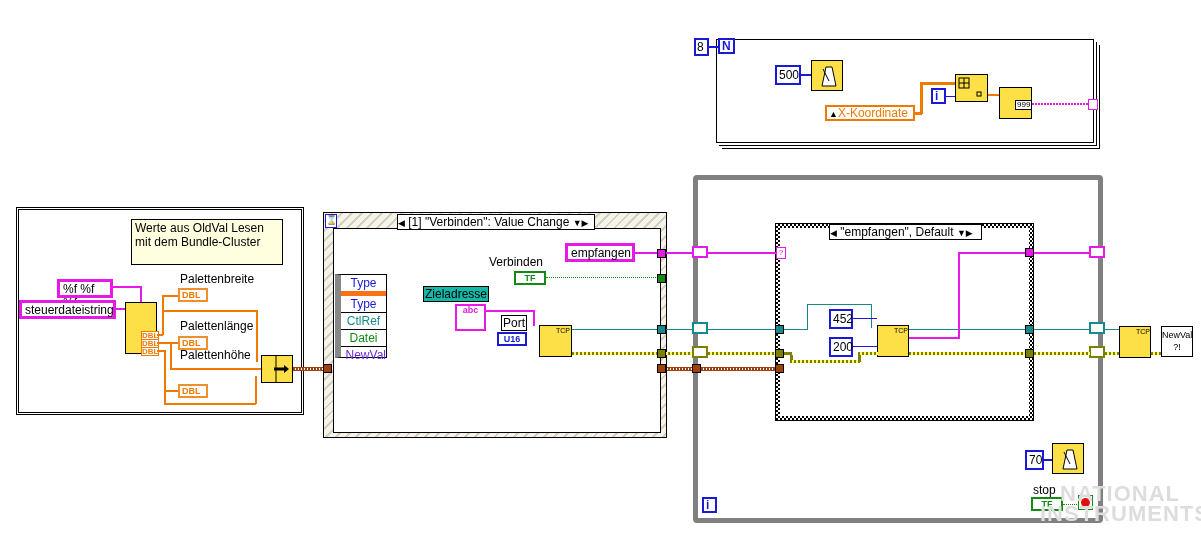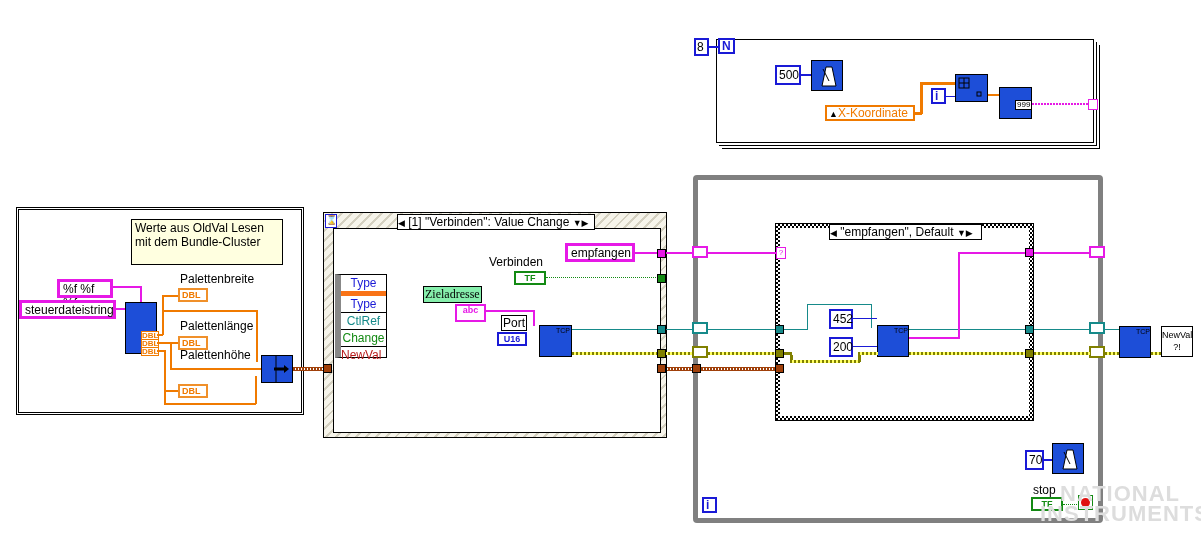--- a/index.html
+++ b/index.html
@@ -1,21 +1,21 @@
 <!DOCTYPE html>
 <html><head>
 <meta charset="utf-8">
 <style>
   html,body{margin:0;padding:0;background:#fff;}
   body{width:1201px;height:537px;position:relative;overflow:hidden;font-family:"Liberation Sans",sans-serif;font-size:12px;}
   .abs{position:absolute;}
   .lbl{position:absolute;font-size:12px;color:#000;white-space:nowrap;}
   .const-blue{position:absolute;border:2px solid #1a1ad6;background:#fff;color:#000;font-size:12px;line-height:16px;padding:0 2px;box-sizing:border-box;height:20px;}
   .str-const{position:absolute;border:3px solid #e619e6;background:#fff;font-size:12px;line-height:14px;padding:0 3px;box-sizing:border-box;}
-  .vi{position:absolute;background:#1d4ed8;border:1px solid #000;box-sizing:border-box;}
+  .vi{position:absolute;background:#fde047;border:1px solid #000;box-sizing:border-box;}
   .dbl{position:absolute;width:30px;height:14px;border:2px solid #f0902a;background:#fff;box-sizing:border-box;font-size:9px;font-weight:bold;color:#f07a00;line-height:10px;padding-left:2px;}
   .tunnel{position:absolute;width:9px;height:9px;box-sizing:border-box;border:1px solid #000;}
   .sr{position:absolute;width:16px;height:12px;box-sizing:border-box;border:2px solid;background:#fff;}
   .wire{position:absolute;}
   .hatch{background:repeating-linear-gradient(135deg,#f6f4ea 0 5px,#d4d0c0 5px 7px);}
   .checker{background:repeating-conic-gradient(#000 0 25%,#fff 0 50%) 0 0/4px 4px;}
 </style>
 </head>
 <body>
 
@@ -102,29 +102,29 @@
 <div class="abs" style="left:325px;top:214px;width:10px;height:12px;border:1px solid #1a1ad6;font-size:9px;color:#1a1ad6;text-align:center;line-height:10px;background:#fff;">⌛</div>
 <div class="abs" style="left:397px;top:214px;width:196px;height:14px;border:1px solid #000;background:#fff;font-size:12px;line-height:14px;">
   <span style="font-size:9px;">◀</span>
   <span style="color:#000;">[1] "Verbinden": Value Change</span>
   <span style="font-size:9px;">▼▶</span>
 </div>
 <div class="abs" style="left:335px;top:274px;width:52px;height:84px;border:1px solid #000;background:#fff;border-left:6px solid #888;box-sizing:border-box;">
   <div style="height:16px;border-bottom:5px solid #f97316;text-align:center;color:#1a1ad6;line-height:16px;">Type</div>
   <div style="height:16px;border-bottom:1px solid #000;text-align:center;color:#1a1ad6;line-height:16px;">Type</div>
   <div style="height:16px;border-bottom:1px solid #000;text-align:center;color:#168a8a;line-height:16px;">CtlRef</div>
-  <div style="height:16px;border-bottom:1px solid #000;text-align:center;color:#138a13;line-height:16px;">Change</div>
-  <div style="height:16px;text-align:left;color:#b91c1c;line-height:16px;">NewVal</div>
+  <div style="height:16px;border-bottom:1px solid #000;text-align:center;color:#138a13;line-height:16px;">Datei</div>
+  <div style="height:16px;text-align:right;color:#6d28d9;line-height:16px;">NewVal</div>
 </div>
 <div class="str-const" style="left:565px;top:243px;width:70px;height:19px;">empfangen</div>
 <div class="lbl" style="left:489px;top:255px;">Verbinden</div>
 <div class="abs" style="left:514px;top:271px;width:32px;height:14px;border:2px solid #138a13;box-sizing:border-box;font-size:9px;font-weight:bold;color:#138a13;text-align:center;line-height:10px;">TF</div>
 <div class="wire" style="left:546px;top:277px;width:112px;height:1px;border-top:1px dotted #138a13;"></div>
-<div class="lbl" style="left:423px;top:286px;border:1px solid #000;padding:0 1px;background:#86efac;font-family:Liberation Serif, serif;">Zieladresse</div>
-<div class="abs" style="left:455px;top:304px;width:31px;height:18px;border:2px solid #e619e6;box-sizing:border-box;font-size:9px;font-weight:bold;color:#e619e6;text-align:center;line-height:9px;">abc</div>
+<div class="lbl" style="left:423px;top:286px;border:1px solid #000;padding:0 1px;background:#14b8a6;">Zieladresse</div>
+<div class="abs" style="left:455px;top:304px;width:31px;height:27px;border:2px solid #e619e6;box-sizing:border-box;font-size:9px;font-weight:bold;color:#e619e6;text-align:center;line-height:9px;">abc</div>
 <div class="wire" style="left:486px;top:310px;width:48px;height:2px;background:#e619e6;"></div>
 <div class="wire" style="left:533px;top:310px;width:2px;height:16px;background:#e619e6;"></div>
 <div class="lbl" style="left:501px;top:315px;border:1px solid #000;padding:0 1px;background:#fff;">Port</div>
 <div class="abs" style="left:497px;top:332px;width:30px;height:14px;border:2px solid #1a1ad6;box-sizing:border-box;font-size:9px;font-weight:bold;color:#1a1ad6;text-align:center;line-height:10px;">U16</div>
 <div class="vi" style="left:539px;top:325px;width:33px;height:32px;">
   <div class="abs" style="left:16px;top:1px;font-size:7px;">TCP</div>
 </div>
 <div class="wire" style="left:572px;top:329px;width:206px;height:1px;background:#168a8a;"></div>
 <div class="wire" style="left:572px;top:352px;width:208px;height:3px;background:repeating-linear-gradient(90deg,#808000 0 2px,#ffff60 2px 4px);"></div>
 <div class="wire" style="left:635px;top:252px;width:143px;height:2px;background:#e619e6;"></div>

